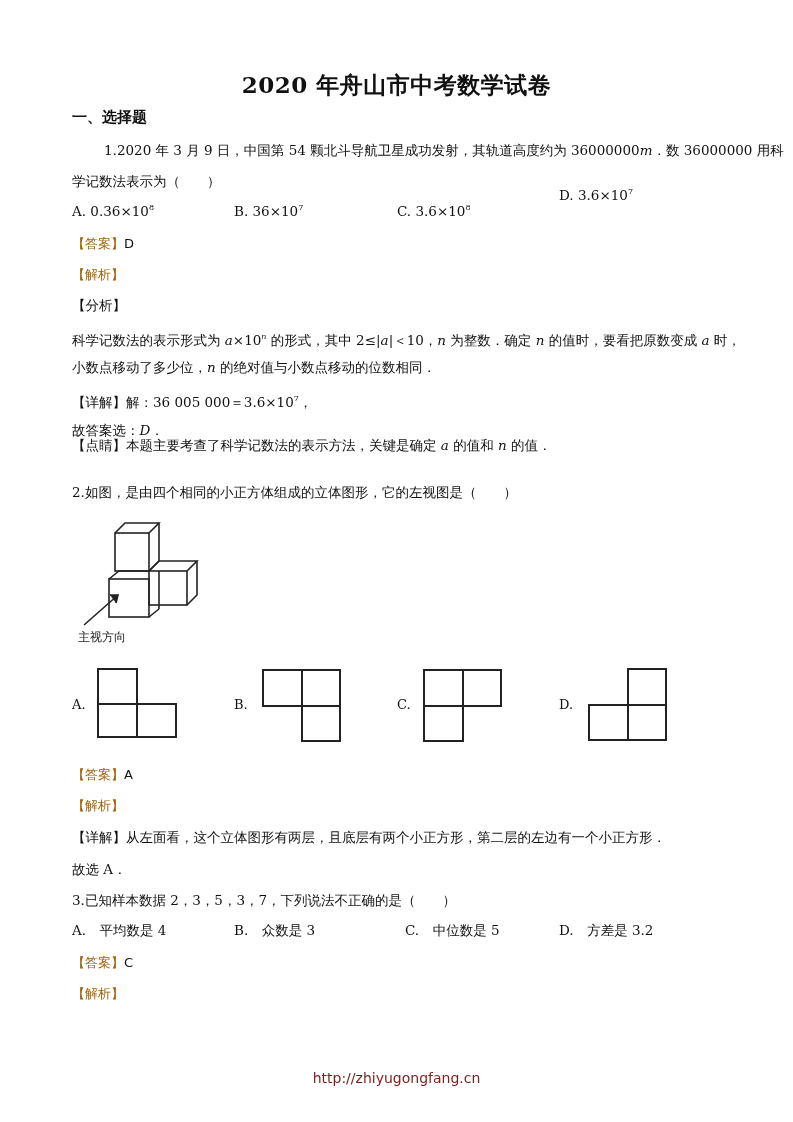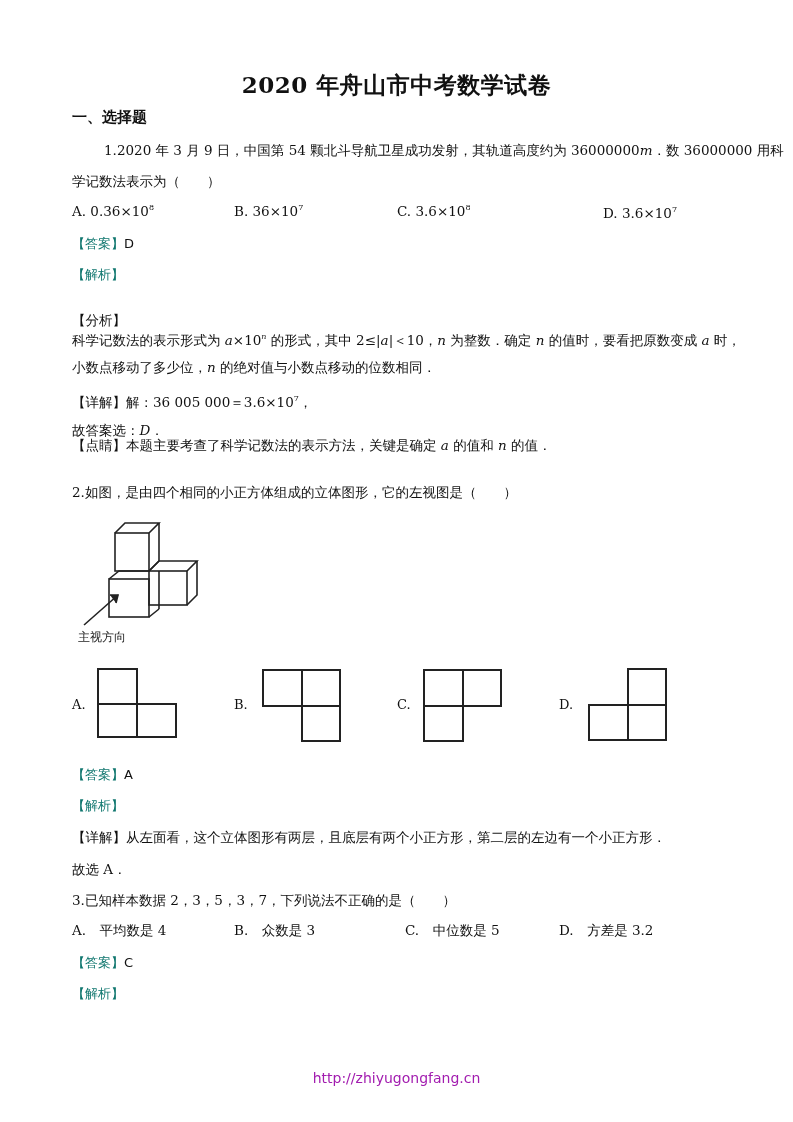--- a/index.html
+++ b/index.html
@@ -4,45 +4,45 @@
 <style>
   html, body { margin:0; padding:0; background:#ffffff; }
   body { width:793px; height:1122px; position:relative; overflow:hidden;
          font-family: "DejaVu Serif", "Liberation Serif", serif; color:#111; }
   .abs { position:absolute; white-space:nowrap; }
   .title { left:0; width:793px; text-align:center; top:70px; font-size:23px; font-weight:bold; letter-spacing:0.5px; }
   .sec { left:72px; top:108px; font-size:15px; font-weight:bold; }
   .line { left:72px; font-size:13.5px; line-height:18px; }
   .opt { font-size:13.5px; }
   .sup { font-size:8px; vertical-align:6px; }
-  .label { color:#0f766e; font-family: "DejaVu Sans", "Liberation Sans", sans-serif; font-size:13px; }
+  .label { color:#a16207; font-family: "DejaVu Sans", "Liberation Sans", sans-serif; font-size:13px; }
   .ans { font-family: "DejaVu Sans", "Liberation Sans", sans-serif; font-size:13px; color:#111; }
   .it { font-style:italic; }
-  .footer { left:0; width:793px; text-align:center; top:1070px; font-size:14px; color:#a21caf;
+  .footer { left:0; width:793px; text-align:center; top:1070px; font-size:14px; color:#7f1d1d;
             font-family: "DejaVu Sans", "Liberation Sans", sans-serif; }
   svg { position:absolute; }
   .fig-label { font-size:13px; }
 </style>
 </head>
 <body>
 
 <div class="abs title">2020 年舟山市中考数学试卷</div>
 <div class="abs sec">一、选择题</div>
 
 <div class="abs line" style="top:141px;margin-left:32px;"><span>1.2020 年 3 月 9 日，中国第 54 颗北斗导航卫星成功发射，其轨道高度约为 36000000</span><span class="it">m</span><span>．数 36000000 用科</span></div>
 <div class="abs line" style="top:172px;">学记数法表示为（　　）</div>
 
 <div class="abs opt" style="left:72px; top:203px;"><span>A. 0.36×10</span><span class="sup">8</span></div>
 <div class="abs opt" style="left:234px; top:203px;"><span>B. 36×10</span><span class="sup">7</span></div>
 <div class="abs opt" style="left:397px; top:203px;"><span>C. 3.6×10</span><span class="sup">8</span></div>
-<div class="abs opt" style="left:559px; top:205px;margin-left:44px;"><span>D. 3.6×10</span><span class="sup">7</span></div>
+<div class="abs opt" style="left:559px; top:187px;"><span>D. 3.6×10</span><span class="sup">7</span></div>
 
 <div class="abs line" style="top:234px;"><span class="label">【答案】</span><span class="ans">D</span></div>
 <div class="abs line" style="top:265px;"><span class="label">【解析】</span></div>
-<div class="abs line" style="top:296px;margin-top:15px;">【分析】</div>
+<div class="abs line" style="top:296px;">【分析】</div>
 <div class="abs line" style="top:328px;"><span>科学记数法的表示形式为 </span><span class="it">a</span><span>×10</span><span class="sup it">n</span><span> 的形式，其中 2≤|</span><span class="it">a</span><span>|＜10，</span><span class="it">n</span><span> 为整数．确定 </span><span class="it">n</span><span> 的值时，要看把原数变成 </span><span class="it">a</span><span> 时，</span></div>
 <div class="abs line" style="top:358px;"><span>小数点移动了多少位，</span><span class="it">n</span><span> 的绝对值与小数点移动的位数相同．</span></div>
 <div class="abs line" style="top:390px;"><span>【详解】</span><span>解：36 005 000＝3.6×10</span><span class="sup">7</span><span>，</span></div>
 <div class="abs line" style="top:421px;"><span>故答案选：</span><span class="it">D</span><span>．</span></div>
 <div class="abs line" style="top:436px;"><span>【点睛】</span><span>本题主要考查了科学记数法的表示方法，关键是确定 </span><span class="it">a</span><span> 的值和 </span><span class="it">n</span><span> 的值．</span></div>
 
 <div class="abs line" style="top:483px;">2.如图，是由四个相同的小正方体组成的立体图形，它的左视图是（　　）</div>
 
 <svg style="left:70px; top:515px;" width="140" height="130" viewBox="0 0 140 130">
   <g fill="none" stroke="#222" stroke-width="1.6">

